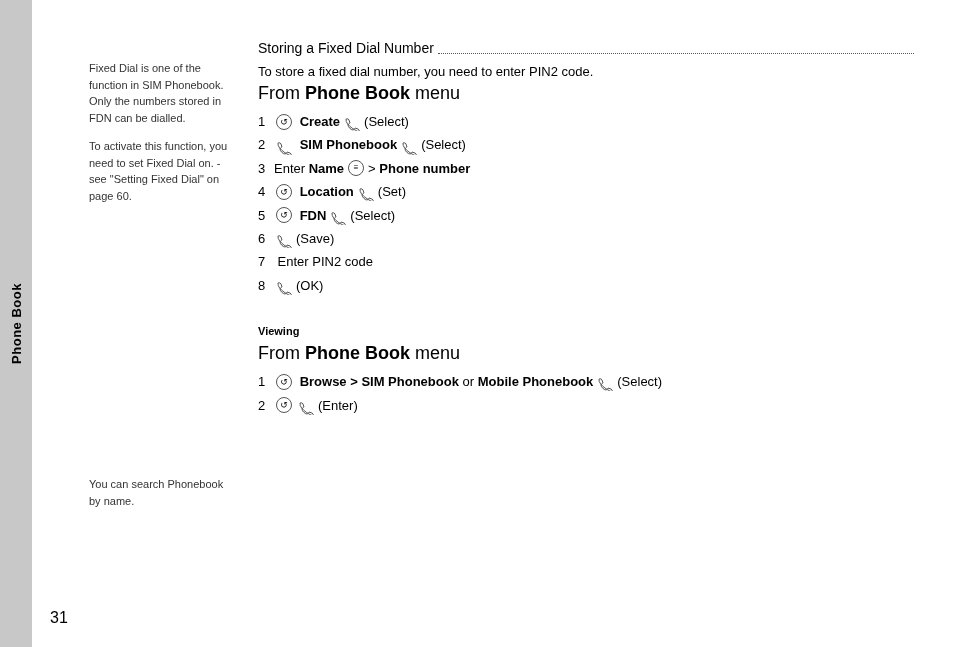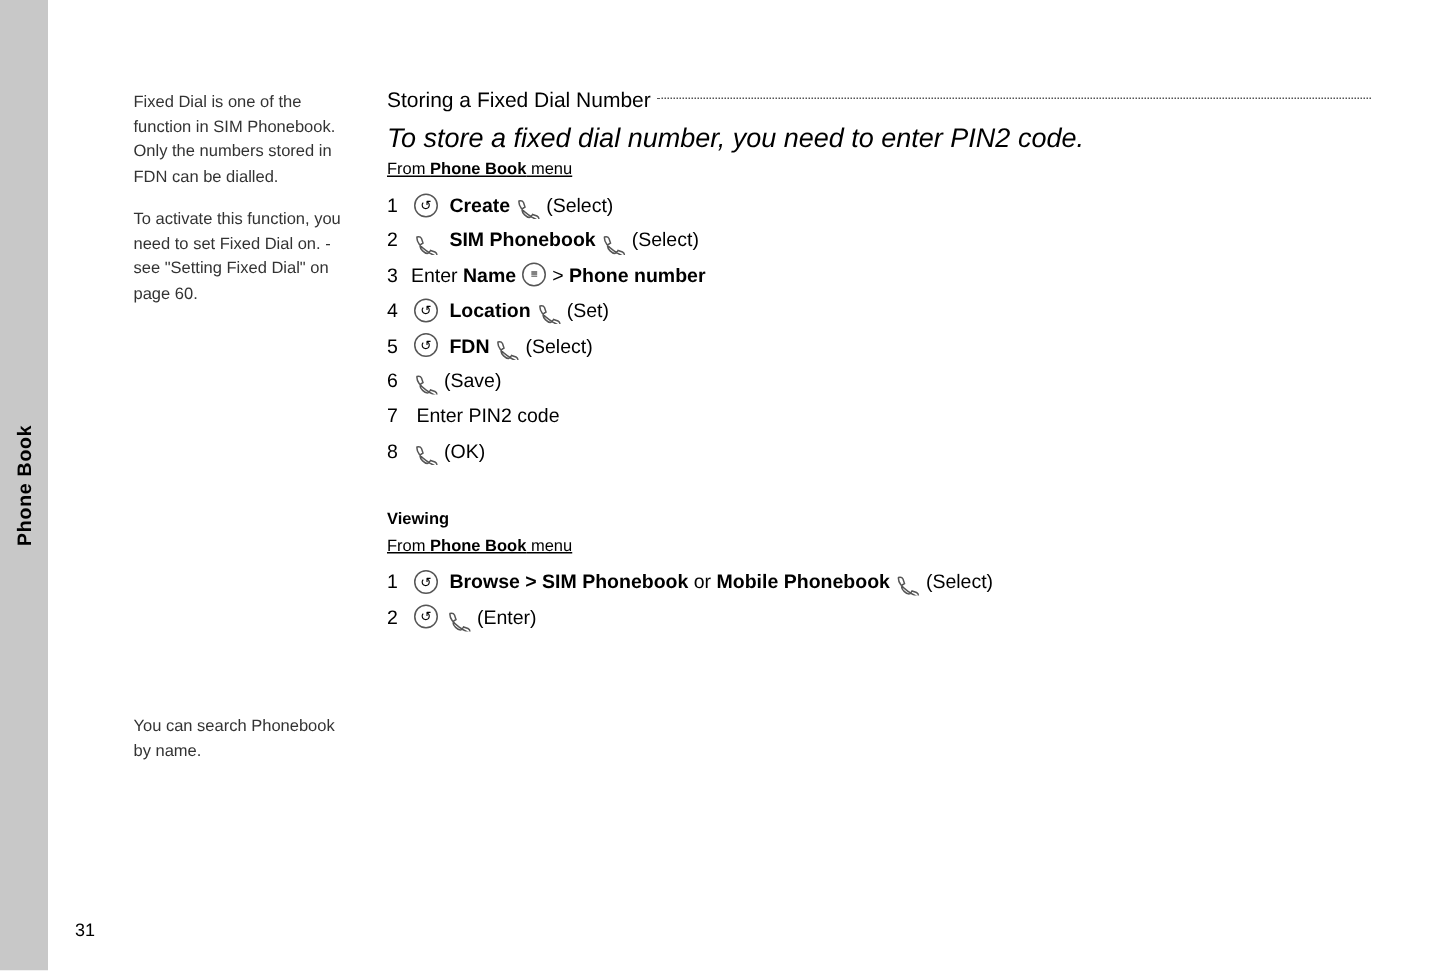--- a/index.html
+++ b/index.html
@@ -59,23 +59,22 @@
 
     
     .content-column {
       flex: 1;
       padding: 40px 40px 20px 10px;
     }
 
     
     .section-heading {
       display: flex;
-      align-items: center;
+      align-items: flex-end;
       margin-bottom: 8px;
-      margin-top: 18px;
     }
 
     .section-heading-text {
       font-size: 14px;
       font-weight: normal;
       white-space: nowrap;
       color: #000;
     }
 
     .section-heading-dots {
@@ -87,29 +86,27 @@
 
     
     .section-subheading {
       font-size: 11px;
       font-weight: bold;
       margin-bottom: 6px;
       margin-top: 28px;
     }
 
     .intro-text {
+      font-size: 13px;
+      margin-bottom: 4px;
+    }
+
+    .from-line {
       font-size: 18px;
-      margin-bottom: 4px;
-      font-style: italic;
-    }
-
-    .from-line {
-      font-size: 11px;
       margin-bottom: 6px;
-      text-decoration: underline;
     }
 
     .step-list {
       list-style: none;
       padding: 0;
       margin: 0 0 10px 0;
     }
 
     .step-list li {
       font-size: 13px;
@@ -153,21 +150,21 @@
       height: 13px;
     }
 
     .bold { font-weight: bold; }
 
     
     .page-number {
       position: absolute;
       bottom: 20px;
       left: 50px;
-      font-size: 12px;
+      font-size: 16px;
       color: #000;
     }
   </style>
 </head>
 <body>
 
 <div class="sidebar">
   <span class="sidebar-label">Phone Book</span>
 </div>
 

